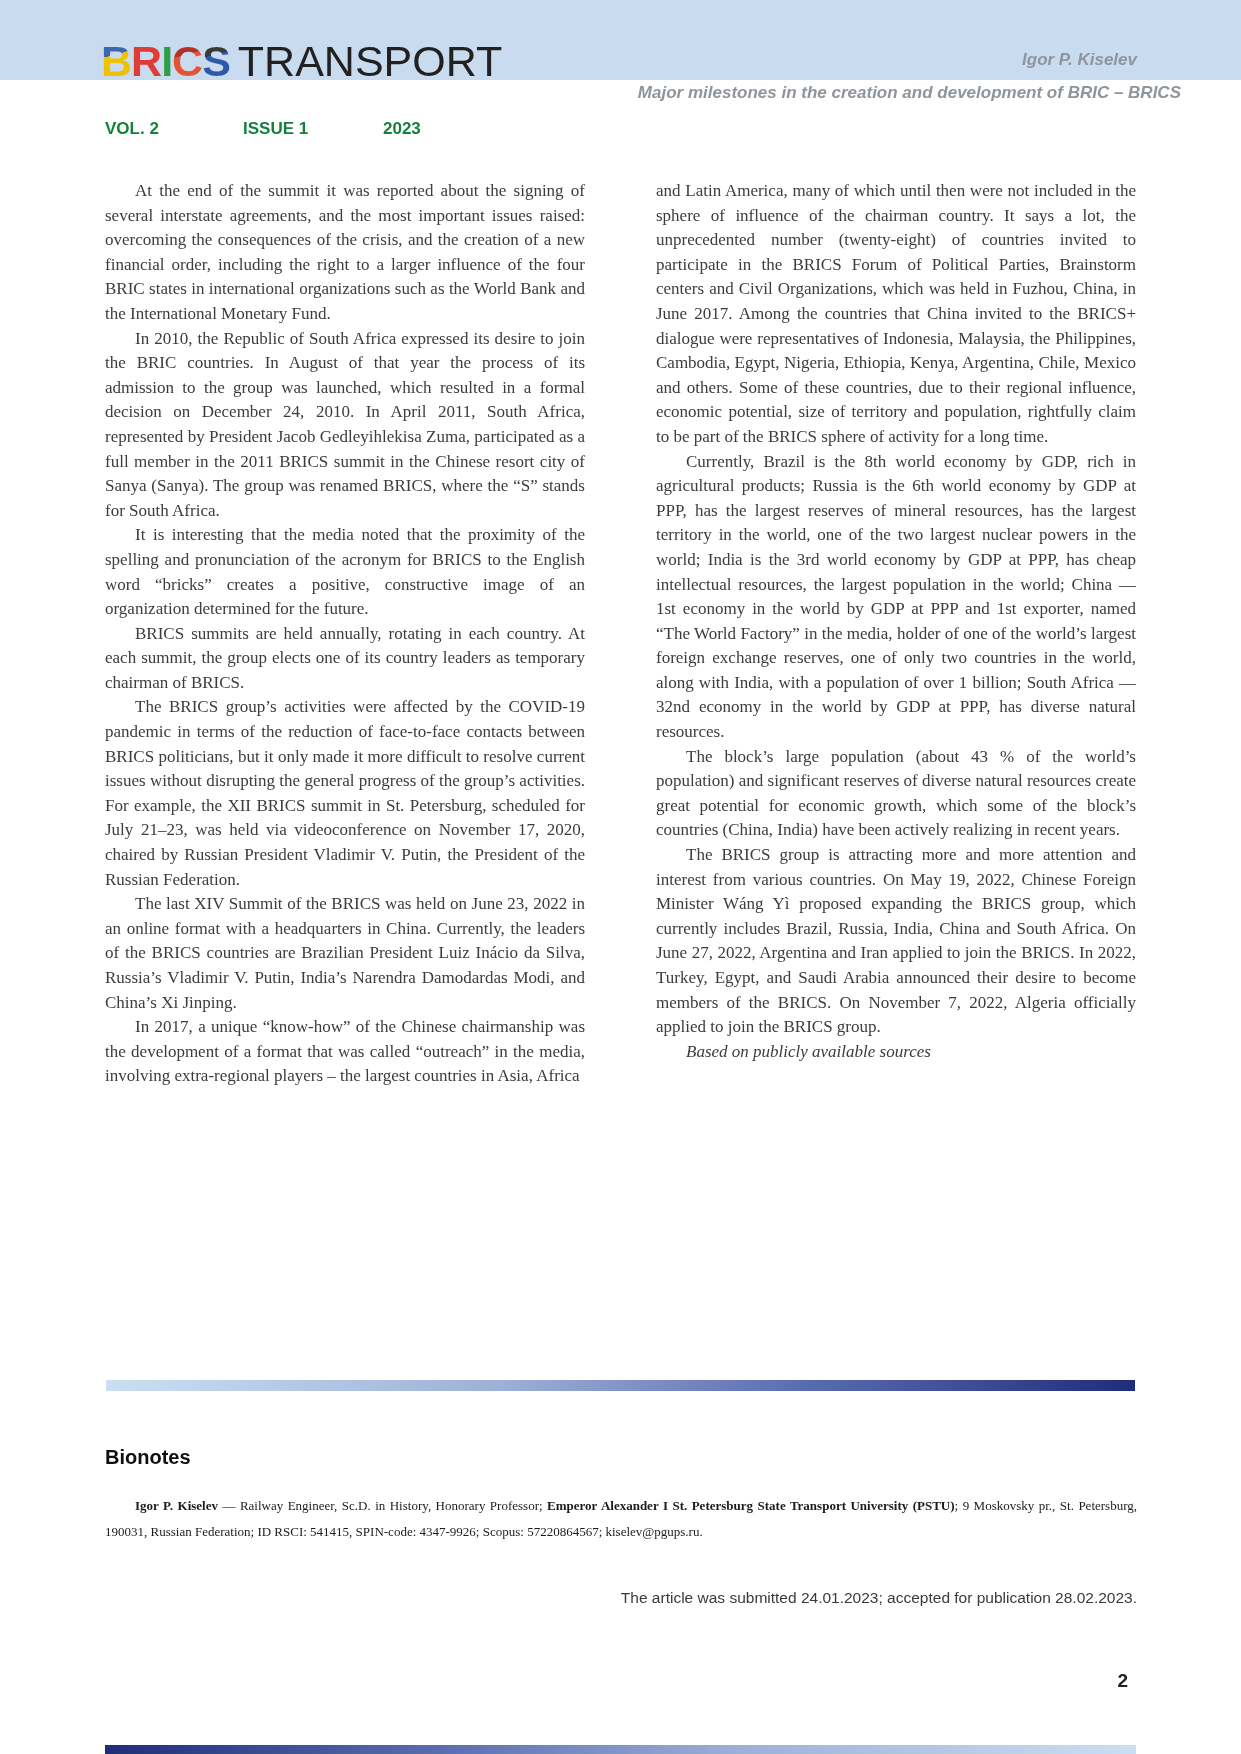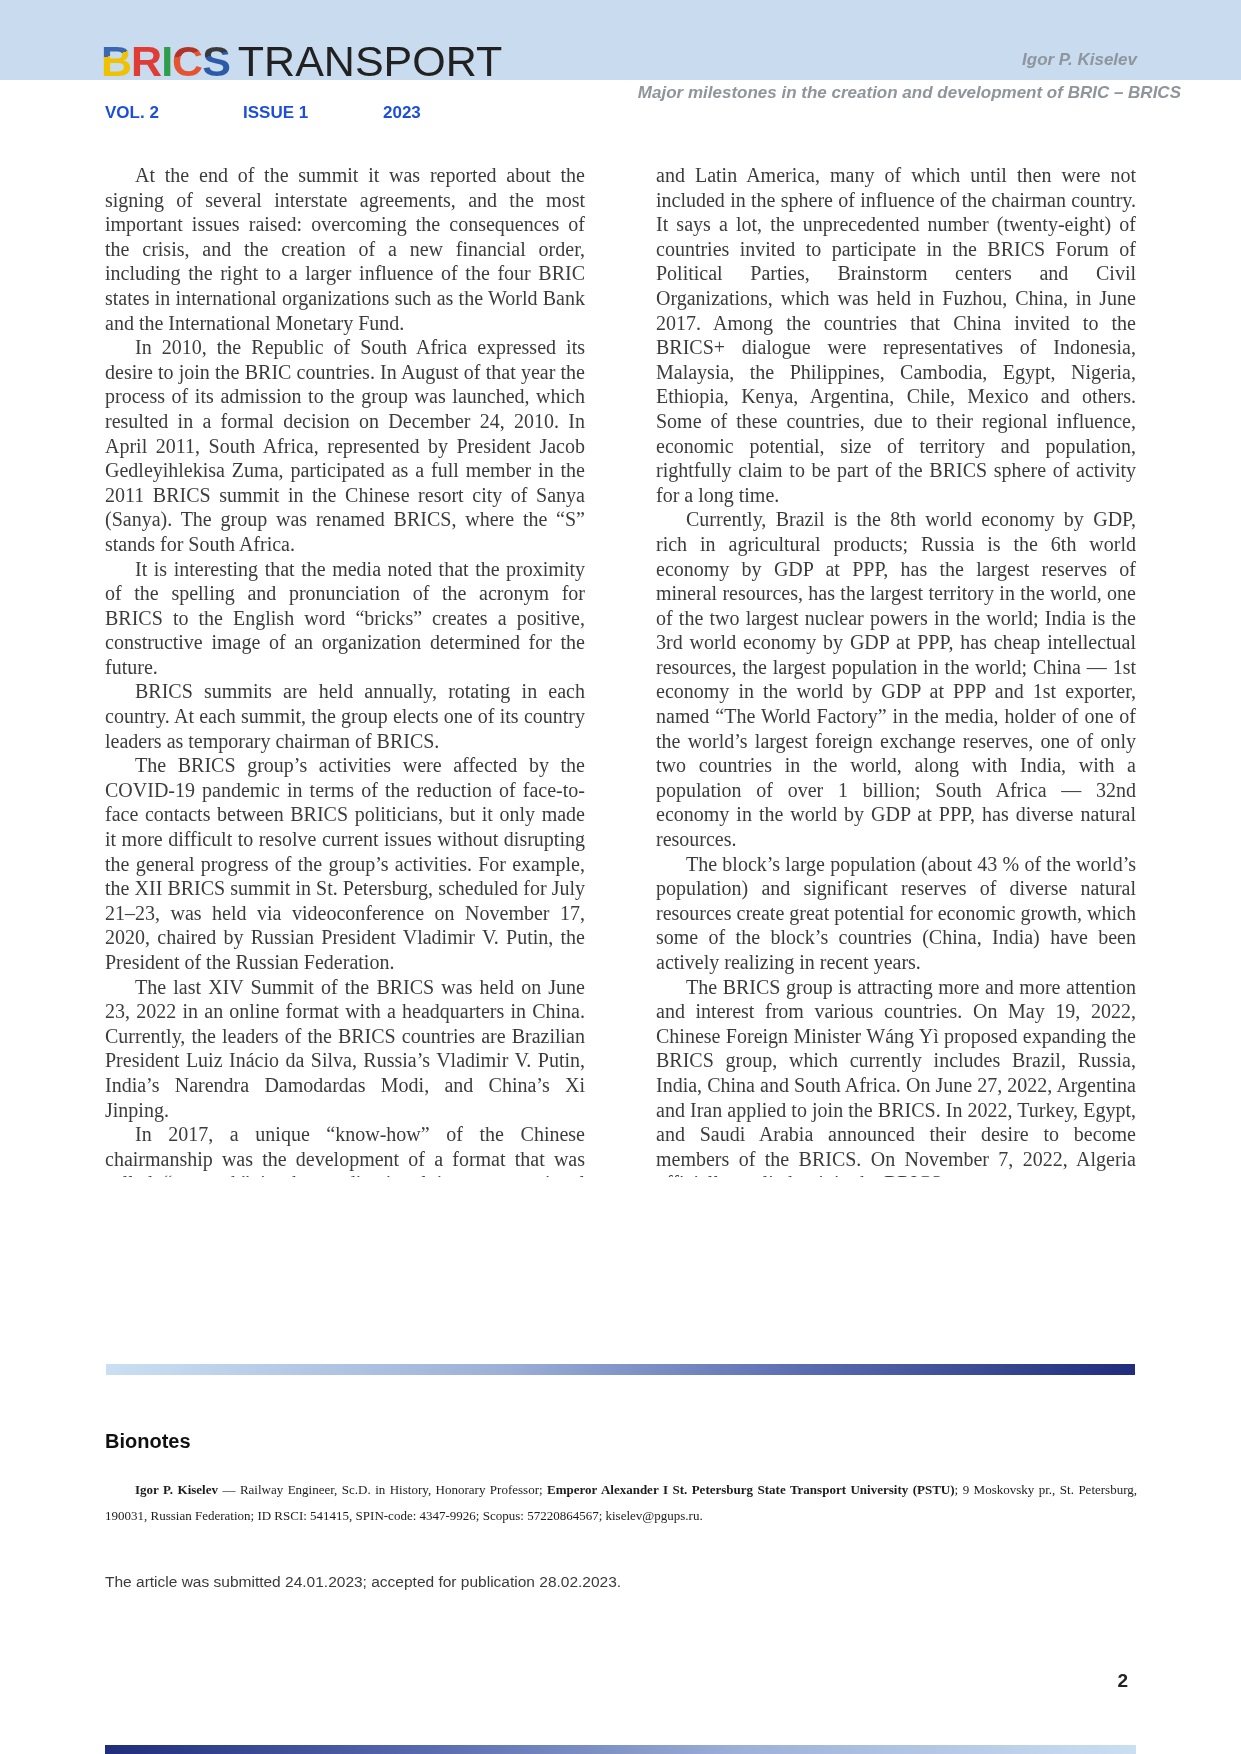--- a/index.html
+++ b/index.html
@@ -33,36 +33,36 @@
   .logo .brand-rest{font-weight:400;color:#212121;margin-left:8px;letter-spacing:0px;}
   .subtitle{
     text-align:right;
     padding-right:60px;margin-top:3px;
     font-family:"Liberation Sans", sans-serif;
     font-style:italic;font-weight:bold;
     font-size:17px;color:#8f959d;
   }
   .vol-row{
     display:flex;
-    margin:0 0 0 105px;
+    margin:16px 0 0 105px;
     font-family:"Liberation Sans", sans-serif;
-    font-weight:bold;font-size:17px;color:#1d4ed8;
+    font-weight:bold;font-size:17px;color:#15803d;
   }
   .vol-row span:nth-child(1){width:138px;}
   .vol-row span:nth-child(2){width:140px;}
   
   main{
     display:flex;gap:71px;
     margin:40px 105px 0 105px;
     height:1014px;overflow:hidden;
   }
   .col{width:480px;}
   .col p{
     margin:0;
-    font-size:20px;line-height:24.6px;
+    font-size:17px;line-height:24.6px;
     color:#3c3c3c;
     text-align:justify;
     text-indent:30px;
     hyphens:auto;-webkit-hyphens:auto;
   }
   .col p.noindent{text-indent:0;}
   .source-note{
     margin:2px 0 0 0;
     font-size:18px;line-height:24.6px;
     font-style:italic;color:#2f2f2f;
@@ -83,21 +83,21 @@
   }
   .bio{
     margin:24px 0 12px 0;
     font-size:13px;line-height:26px;
     color:#1c1c1c;text-align:justify;text-indent:30px;
   }
   .bio .b{font-weight:bold;}
   .submission{
     margin:44px 0 3px 0;
     font-family:"Liberation Sans", sans-serif;
-    font-size:15.5px;color:#3a3a3a;
+    font-size:15.5px;color:#3a3a3a;text-align:right;
   }
   
   .page-number{
     position:absolute;right:113px;bottom:62px;
     font-family:"Liberation Sans", sans-serif;
     font-size:19px;font-weight:bold;color:#222222;
   }
   .bottom-bar{
     position:absolute;left:105px;right:105px;bottom:0;
     height:9px;

